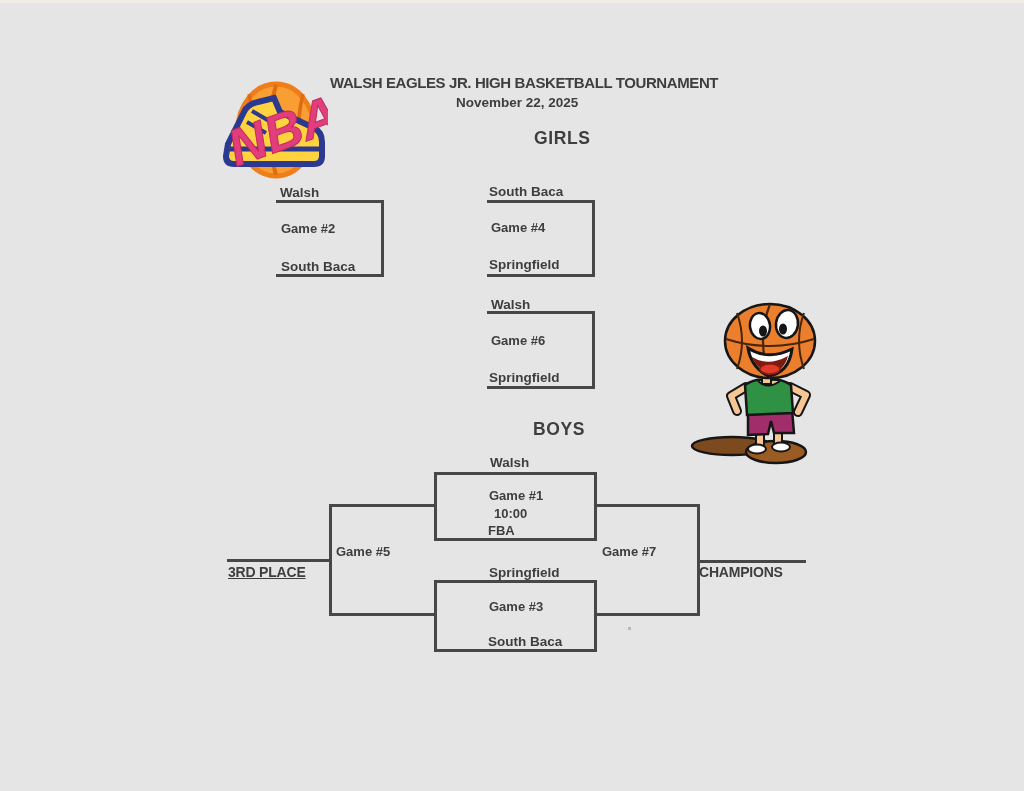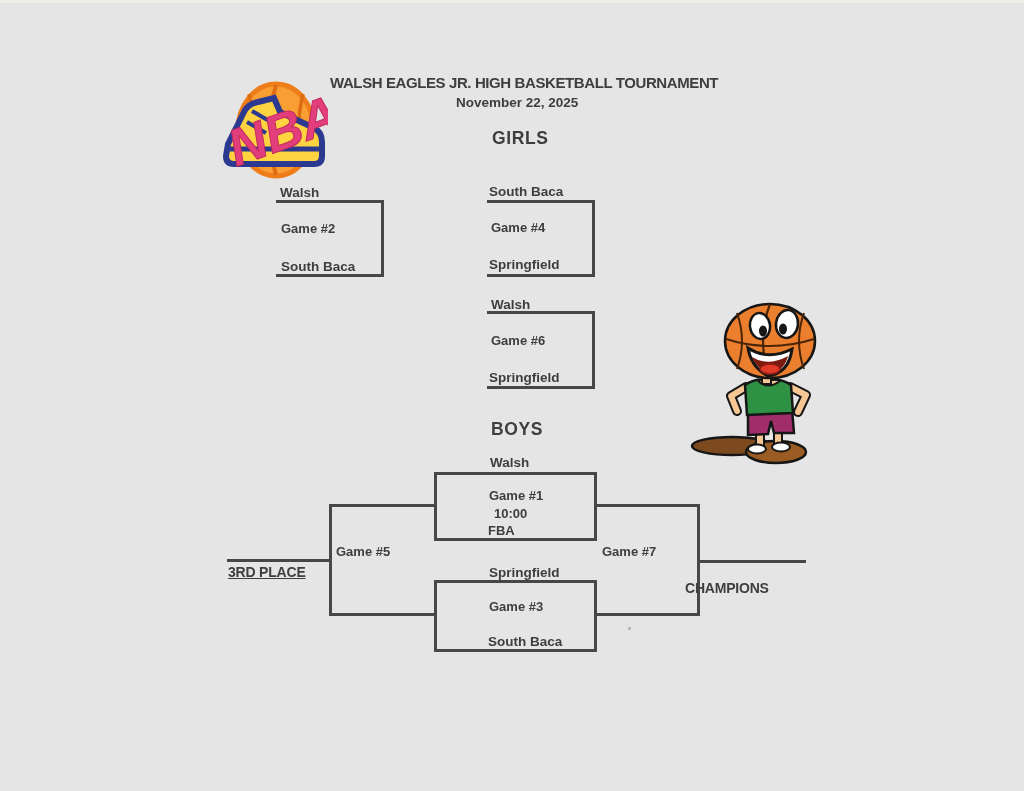--- a/index.html
+++ b/index.html
@@ -3,21 +3,21 @@
 <meta charset="utf-8">
 <style>
   html,body{margin:0;padding:0;background:#ffffff;}
   #page{
     position:relative;width:1024px;height:791px;background:#e5e5e5;overflow:hidden;
     font-family:"Liberation Sans",sans-serif;font-weight:bold;color:#3e3e3e;padding-left:44px;
   }
   .t{position:absolute;white-space:nowrap;font-weight:bold;color:#3e3e3e;line-height:1.15;}
   .title{font-size:15px;letter-spacing:-0.4px;}
   .date{font-size:13.5px;margin-left:13px;}
-  .heading{font-size:17.5px;letter-spacing:0.6px;}
+  .heading{font-size:17.5px;letter-spacing:0.6px;margin-left:42px;}
   .team{font-size:13.5px;}
   .game{font-size:13px;}
   .side{font-size:14px;letter-spacing:-0.2px;}
   .footer{font-size:12px;letter-spacing:-0.2px;}
   .hline{position:absolute;height:3px;background:#474747;}
   .vline{position:absolute;width:3px;background:#474747;}
   .box{position:absolute;border:3px solid #474747;background:transparent;}
   .scanstrip{position:absolute;left:0;top:0;width:1024px;height:3px;background:#f0ede6;}
   .speck{position:absolute;background:#b9b9b9;}
   svg{position:absolute;}
@@ -121,21 +121,21 @@
   <div class="vline" style="left:697px;top:504px;height:112px;"></div>
   <div class="hline" style="left:329px;top:613px;width:105px;"></div>
   <div class="hline" style="left:597px;top:613px;width:100px;"></div>
 
   <div class="t game" style="left:336px;top:545px;">Game #5</div>
   <div class="hline" style="left:227px;top:559px;width:104px;"></div>
   <div class="t side" style="left:228px;top:564px;text-decoration:underline;">3RD PLACE</div>
 
   <div class="t game" style="left:602px;top:545px;">Game #7</div>
   <div class="hline" style="left:697px;top:560px;width:109px;"></div>
-  <div class="t side" style="left:685px;top:564px;margin-top:16px;">CHAMPIONS</div>
+  <div class="t side" style="left:699px;top:564px;">CHAMPIONS</div>
 
   <div class="t team" style="left:489px;top:565px;">Springfield</div>
 
   <div class="box" style="left:434px;top:580px;width:157px;height:66px;"></div>
   <div class="t game" style="left:489px;top:600px;">Game #3</div>
   <div class="t team" style="left:488px;top:634px;">South Baca</div>
 
 
 </div>
 

